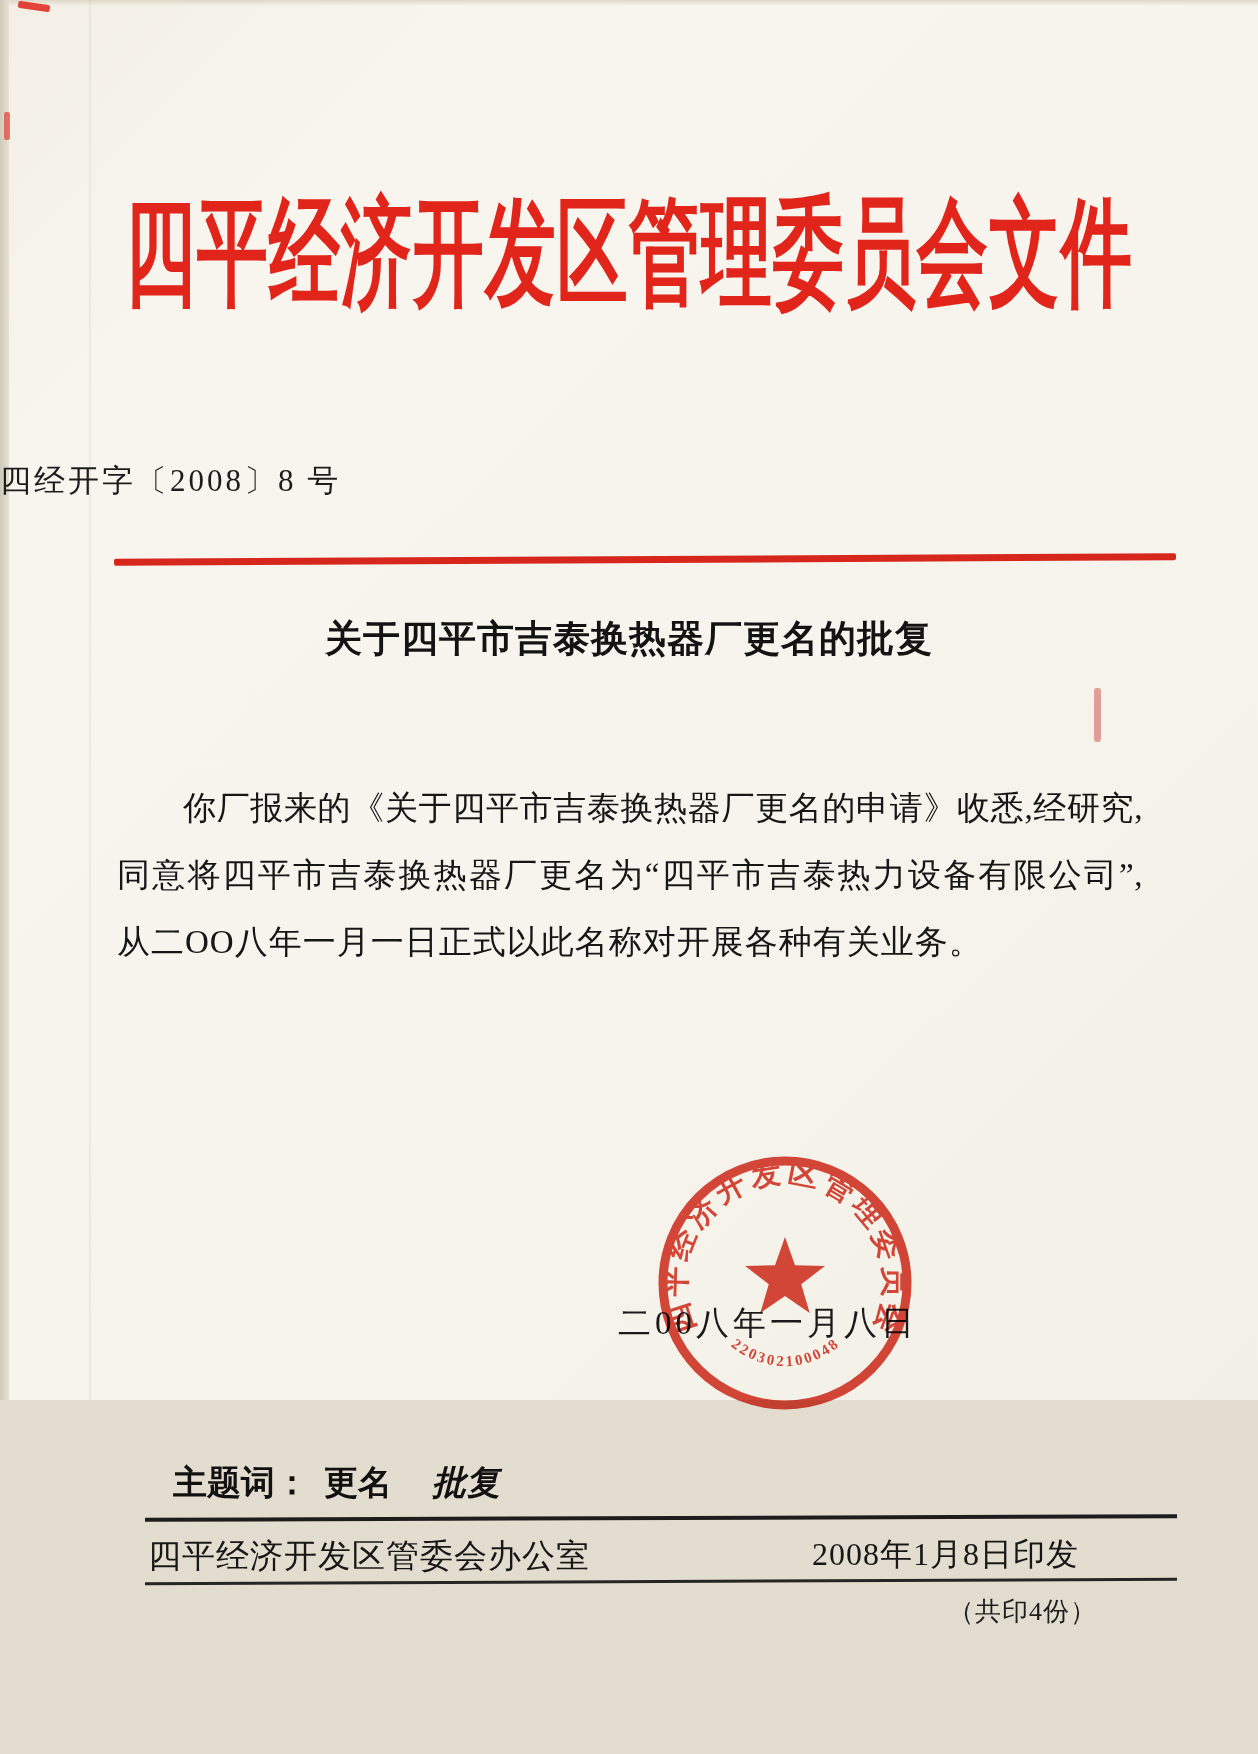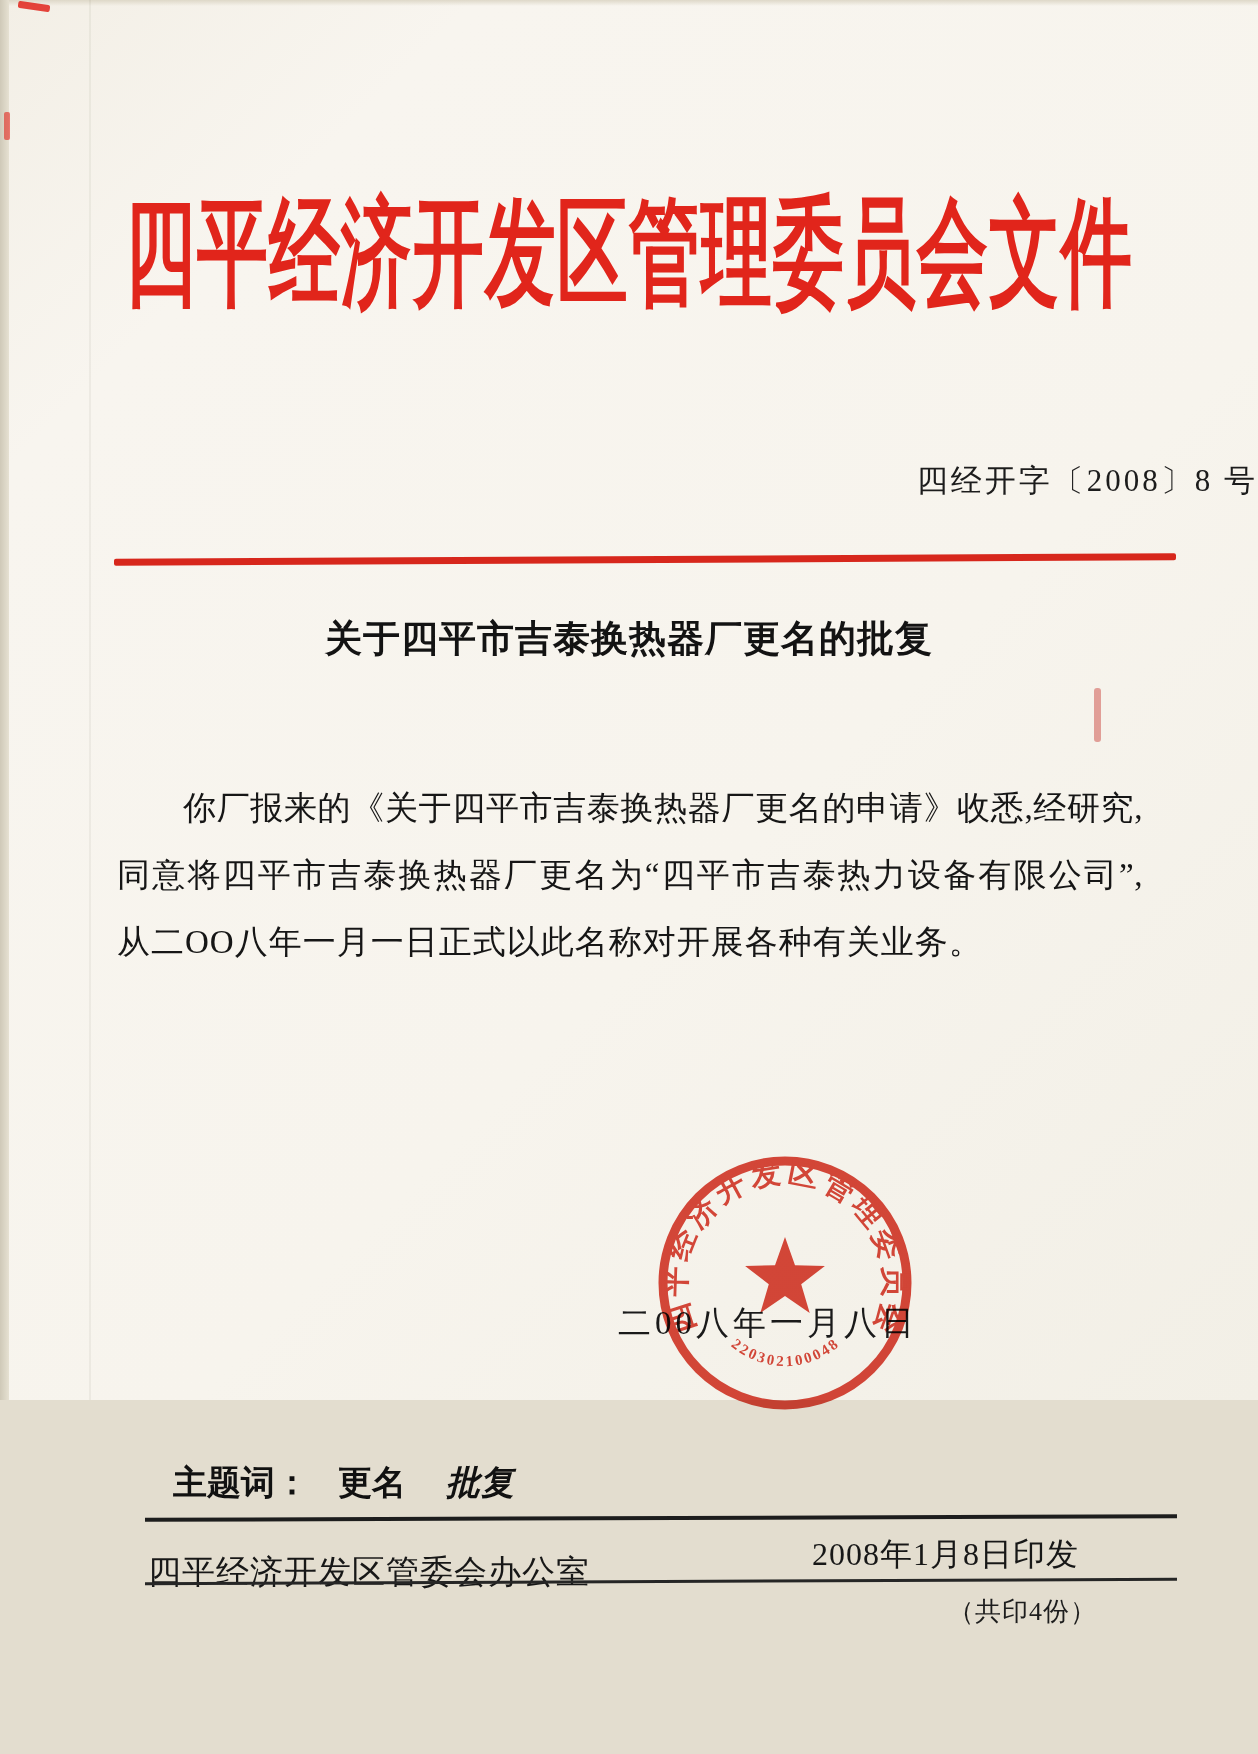--- a/index.html
+++ b/index.html
@@ -30,21 +30,21 @@
     position:absolute;top:186px;left:50%;
     transform:translateX(-50%) scaleX(0.60);
     transform-origin:center top;
     white-space:nowrap;
     font-family:"Liberation Serif","DejaVu Serif",serif;
     font-weight:900;font-size:118px;line-height:1.15;
     color:#e1251b;letter-spacing:2px;
   }
   .doc-number{
     position:absolute;top:460px;left:0;width:100%;
-    text-align:right;font-size:31px;color:#1c1c1c;letter-spacing:3px;
+    text-align:left;font-size:31px;color:#1c1c1c;letter-spacing:3px;
   }
   .red-rule{
     position:absolute;top:556px;left:114px;width:1062px;height:7px;
     background:#d7271c;transform:rotate(-0.3deg);border-radius:2px;
   }
   .doc-title{
     position:absolute;top:614px;left:0;width:100%;text-align:center;
     font-family:"Liberation Sans","DejaVu Sans",sans-serif;
     font-weight:bold;font-size:37px;color:#131313;letter-spacing:1px;
   }
@@ -68,27 +68,27 @@
   }
   .seal text{
     font-family:"Liberation Serif","DejaVu Serif",serif;
     font-weight:bold;fill:#d8392b;
   }
   .keywords-row{
     position:absolute;left:173px;top:1460px;
     font-family:"Liberation Sans","DejaVu Sans",sans-serif;
     font-weight:bold;font-size:34px;color:#111;
   }
-  .keywords-row .term1{margin-left:29px;font-family:Liberation Mono, monospace;}
+  .keywords-row .term1{margin-left:15px;font-family:Liberation Mono, monospace;}
   .keywords-row .term2{margin-left:40px;font-style:italic;}
   .rule-black-a{position:absolute;top:1516px;left:145px;width:1032px;height:4px;
     background:#1d1d1d;transform:rotate(-0.2deg);}
   .rule-black-b{position:absolute;top:1580px;left:145px;width:1032px;height:3px;
     background:#262626;transform:rotate(-0.25deg);}
-  .footer-office{position:absolute;left:148px;top:1534px;font-size:33px;color:#171717;letter-spacing:1px;margin-top:16px;}
+  .footer-office{position:absolute;left:148px;top:1534px;font-size:33px;color:#171717;letter-spacing:1px;}
   .footer-date{position:absolute;left:812px;top:1533px;font-size:32px;color:#171717;letter-spacing:1px;}
   .copies{position:absolute;left:948px;top:1594px;font-size:26px;color:#1d1d1d;letter-spacing:1px;}
 </style>
 </head>
 <body>
 
 <div class="page">
   <div class="edge-top"></div>
   <div class="edge-left"></div>
   <div class="fold-line"></div>

